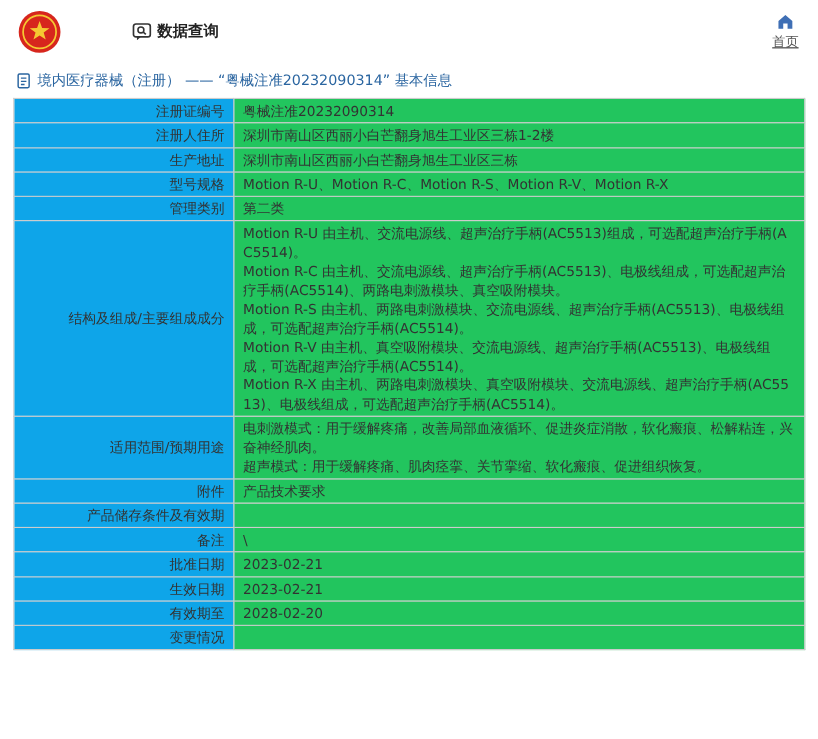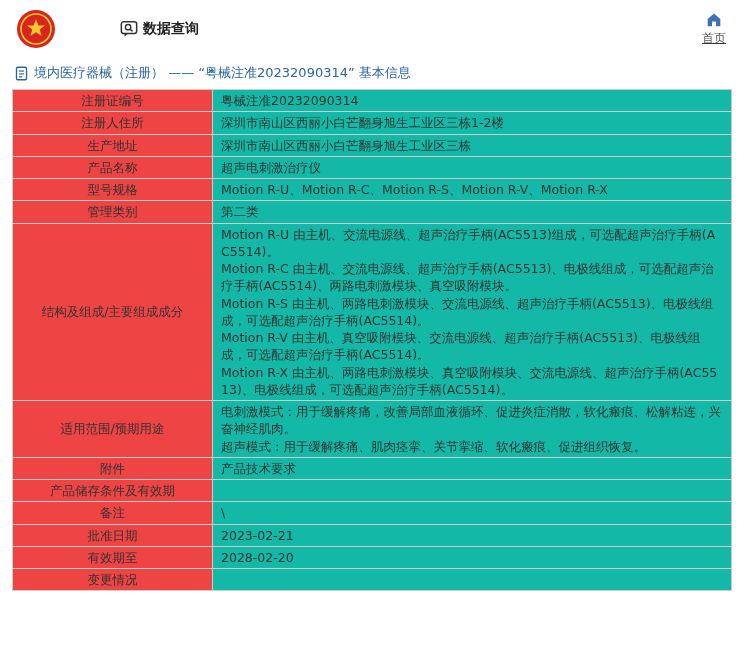--- a/index.html
+++ b/index.html
@@ -47,28 +47,28 @@
     border-collapse: collapse;
     font-size: 12.5px;
   }
   table.info td {
     border: 1px solid #cccccc;
     padding: 2px 8px;
     line-height: 1.38;
     vertical-align: middle;
   }
   td.label {
-    background: #ef4444;
+    background: #0ea5e9;
     width: 200px;
-    text-align: center;
+    text-align: right;
     color: #333;
     white-space: nowrap;
   }
   td.value {
-    background: #14b8a6;
+    background: #22c55e;
     color: #333;
     white-space: pre-line;
     word-break: break-all;
   }
   td.value:empty::before { content: "\00a0"; }
   .icon { display: inline-flex; align-items: center; }
 </style>
 </head>
 <body>
 
@@ -127,24 +127,20 @@
     </tr>
     <tr>
       <td class="label">注册人住所</td>
       <td class="value">深圳市南山区西丽小白芒翻身旭生工业区三栋1-2楼</td>
     </tr>
     <tr>
       <td class="label">生产地址</td>
       <td class="value">深圳市南山区西丽小白芒翻身旭生工业区三栋</td>
     </tr>
     <tr>
-      <td class="label">产品名称</td>
-      <td class="value">超声电刺激治疗仪</td>
-    </tr>
-    <tr>
       <td class="label">型号规格</td>
       <td class="value">Motion R-U、Motion R-C、Motion R-S、Motion R-V、Motion R-X</td>
     </tr>
     <tr>
       <td class="label">管理类别</td>
       <td class="value">第二类</td>
     </tr>
     <tr>
       <td class="label">结构及组成/主要组成成分</td>
       <td class="value">Motion R-U 由主机、交流电源线、超声治疗手柄(AC5513)组成，可选配超声治疗手柄(AC5514)。
@@ -168,20 +164,24 @@
     </tr>
     <tr>
       <td class="label">备注</td>
       <td class="value">\</td>
     </tr>
     <tr>
       <td class="label">批准日期</td>
       <td class="value">2023-02-21</td>
     </tr>
     <tr>
+      <td class="label">生效日期</td>
+      <td class="value">2023-02-21</td>
+    </tr>
+    <tr>
       <td class="label">有效期至</td>
       <td class="value">2028-02-20</td>
     </tr>
     <tr>
       <td class="label">变更情况</td>
       <td class="value"></td>
     </tr>
 
   </tbody>
 </table>

